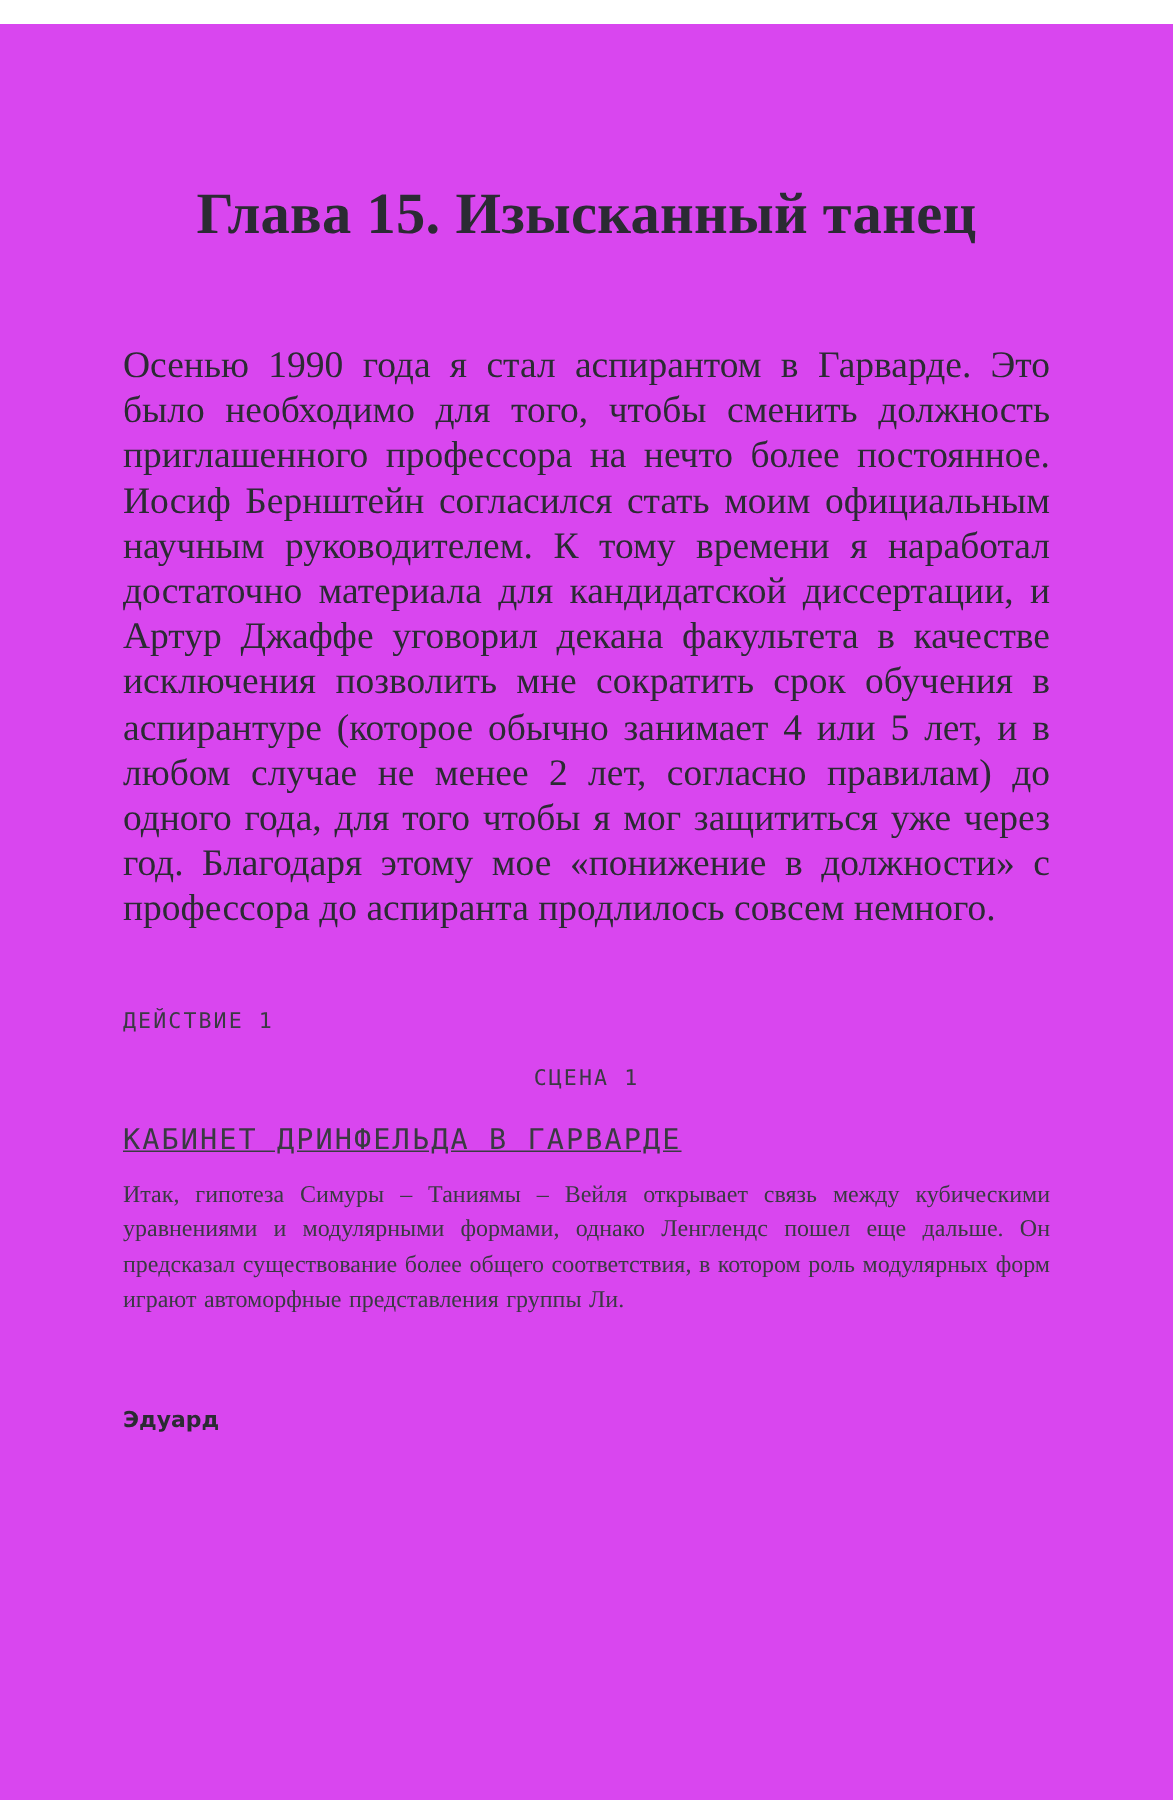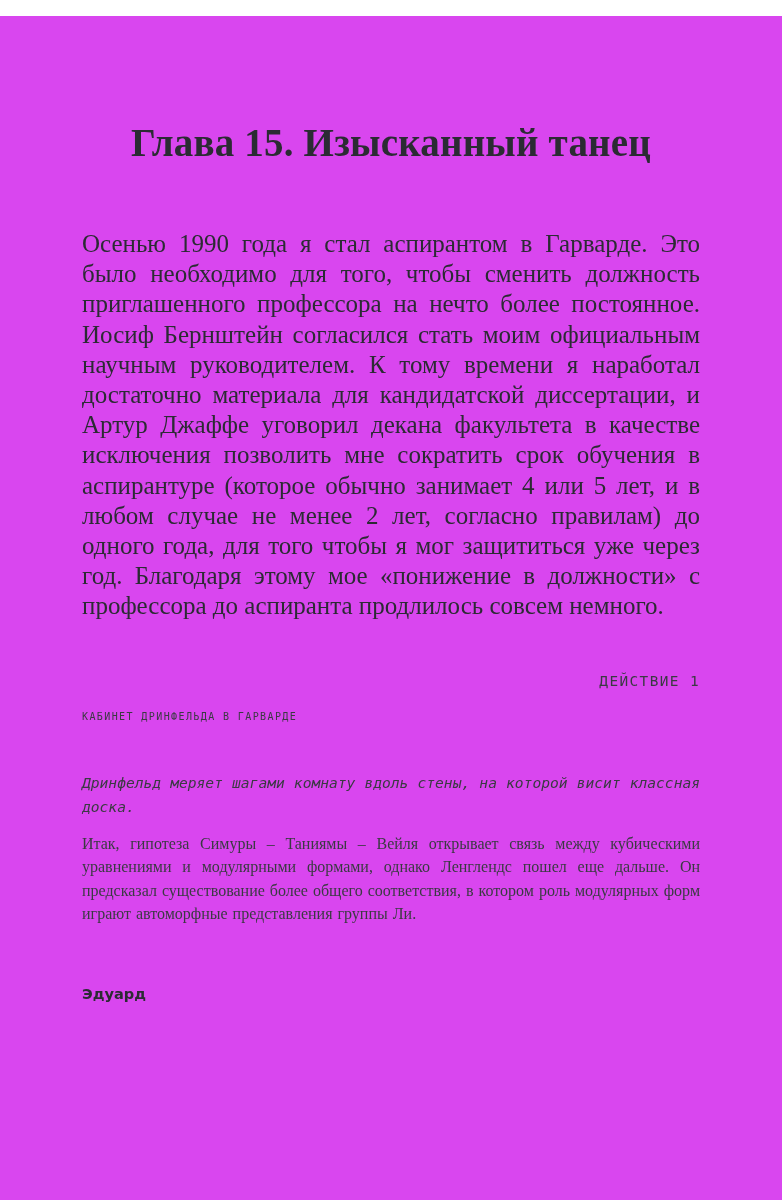--- a/index.html
+++ b/index.html
@@ -63,42 +63,43 @@
 
   
   .screenplay {
     font-family: "DejaVu Sans Mono", "Liberation Mono", monospace;
     color: #3a3a42;
   }
 
   .act-heading {
     font-size: 14.4px;
     line-height: 1.2;
-    text-align: right;
+    text-align: left;
     letter-spacing: 1.4px;
     margin: 0;
     padding-top: 51px;
   }
 
   .scene-heading {
     font-size: 14.4px;
     line-height: 1.2;
     text-align: center;
     letter-spacing: 1.4px;
     margin: 0;
     padding-top: 21px;
   }
 
   .location-heading {
-    font-size: 10px;
+    font-size: 19px;
     line-height: 1.2;
     text-align: left;
     letter-spacing: 1.4px;
     margin: 0;
     padding-top: 21px;
+    text-decoration: underline;
   }
 
   
   .stage-direction {
     font-family: "DejaVu Sans Mono", "Liberation Mono", monospace;
     font-style: italic;
     font-size: 14.6px;
     line-height: 24px;
     color: #3a3a42;
     text-align: justify;
@@ -152,24 +153,24 @@
 
     <h1 class="chapter-title">Глава 15. Изысканный танец</h1>
 
     <p class="prose first">Осенью 1990 года я стал аспирантом в Гарварде. Это было необходимо для того, чтобы сменить должность приглашенного профессора на нечто более постоянное. Иосиф Бернштейн согласился стать моим официальным научным руководителем. К тому времени я наработал достаточно материала для кандидатской диссертации, и Артур Джаффе уговорил декана факультета в качестве исключения позволить мне сократить срок обучения в аспирантуре (которое обычно занимает 4 или 5 лет, и в любом случае не менее 2 лет, согласно правилам) до одного года, для того чтобы я мог защититься уже через год. Благодаря этому мое «понижение в должности» с профессора до аспиранта продлилось совсем немного.</p>
 
 
     <div class="screenplay">
 
       <p class="act-heading">ДЕЙСТВИЕ 1</p>
 
+      <p class="scene-heading">СЦЕНА 1</p>
 
       <p class="location-heading">КАБИНЕТ ДРИНФЕЛЬДА В ГАРВАРДЕ</p>
 
-      <p class="stage-direction first-dir">Дринфельд меряет шагами комнату вдоль стены, на которой висит классная доска.</p>
 
 
 
       <p class="dialogue">Итак, гипотеза Симуры – Таниямы – Вейля открывает связь между кубическими уравнениями и модулярными формами, однако Ленглендс пошел еще дальше. Он предсказал существование более общего соответствия, в котором роль модулярных форм играют автоморфные представления группы Ли.</p>
 
       <p class="speaker next-speaker">Эдуард</p>
 
     </div>
   </div>
 </div>

